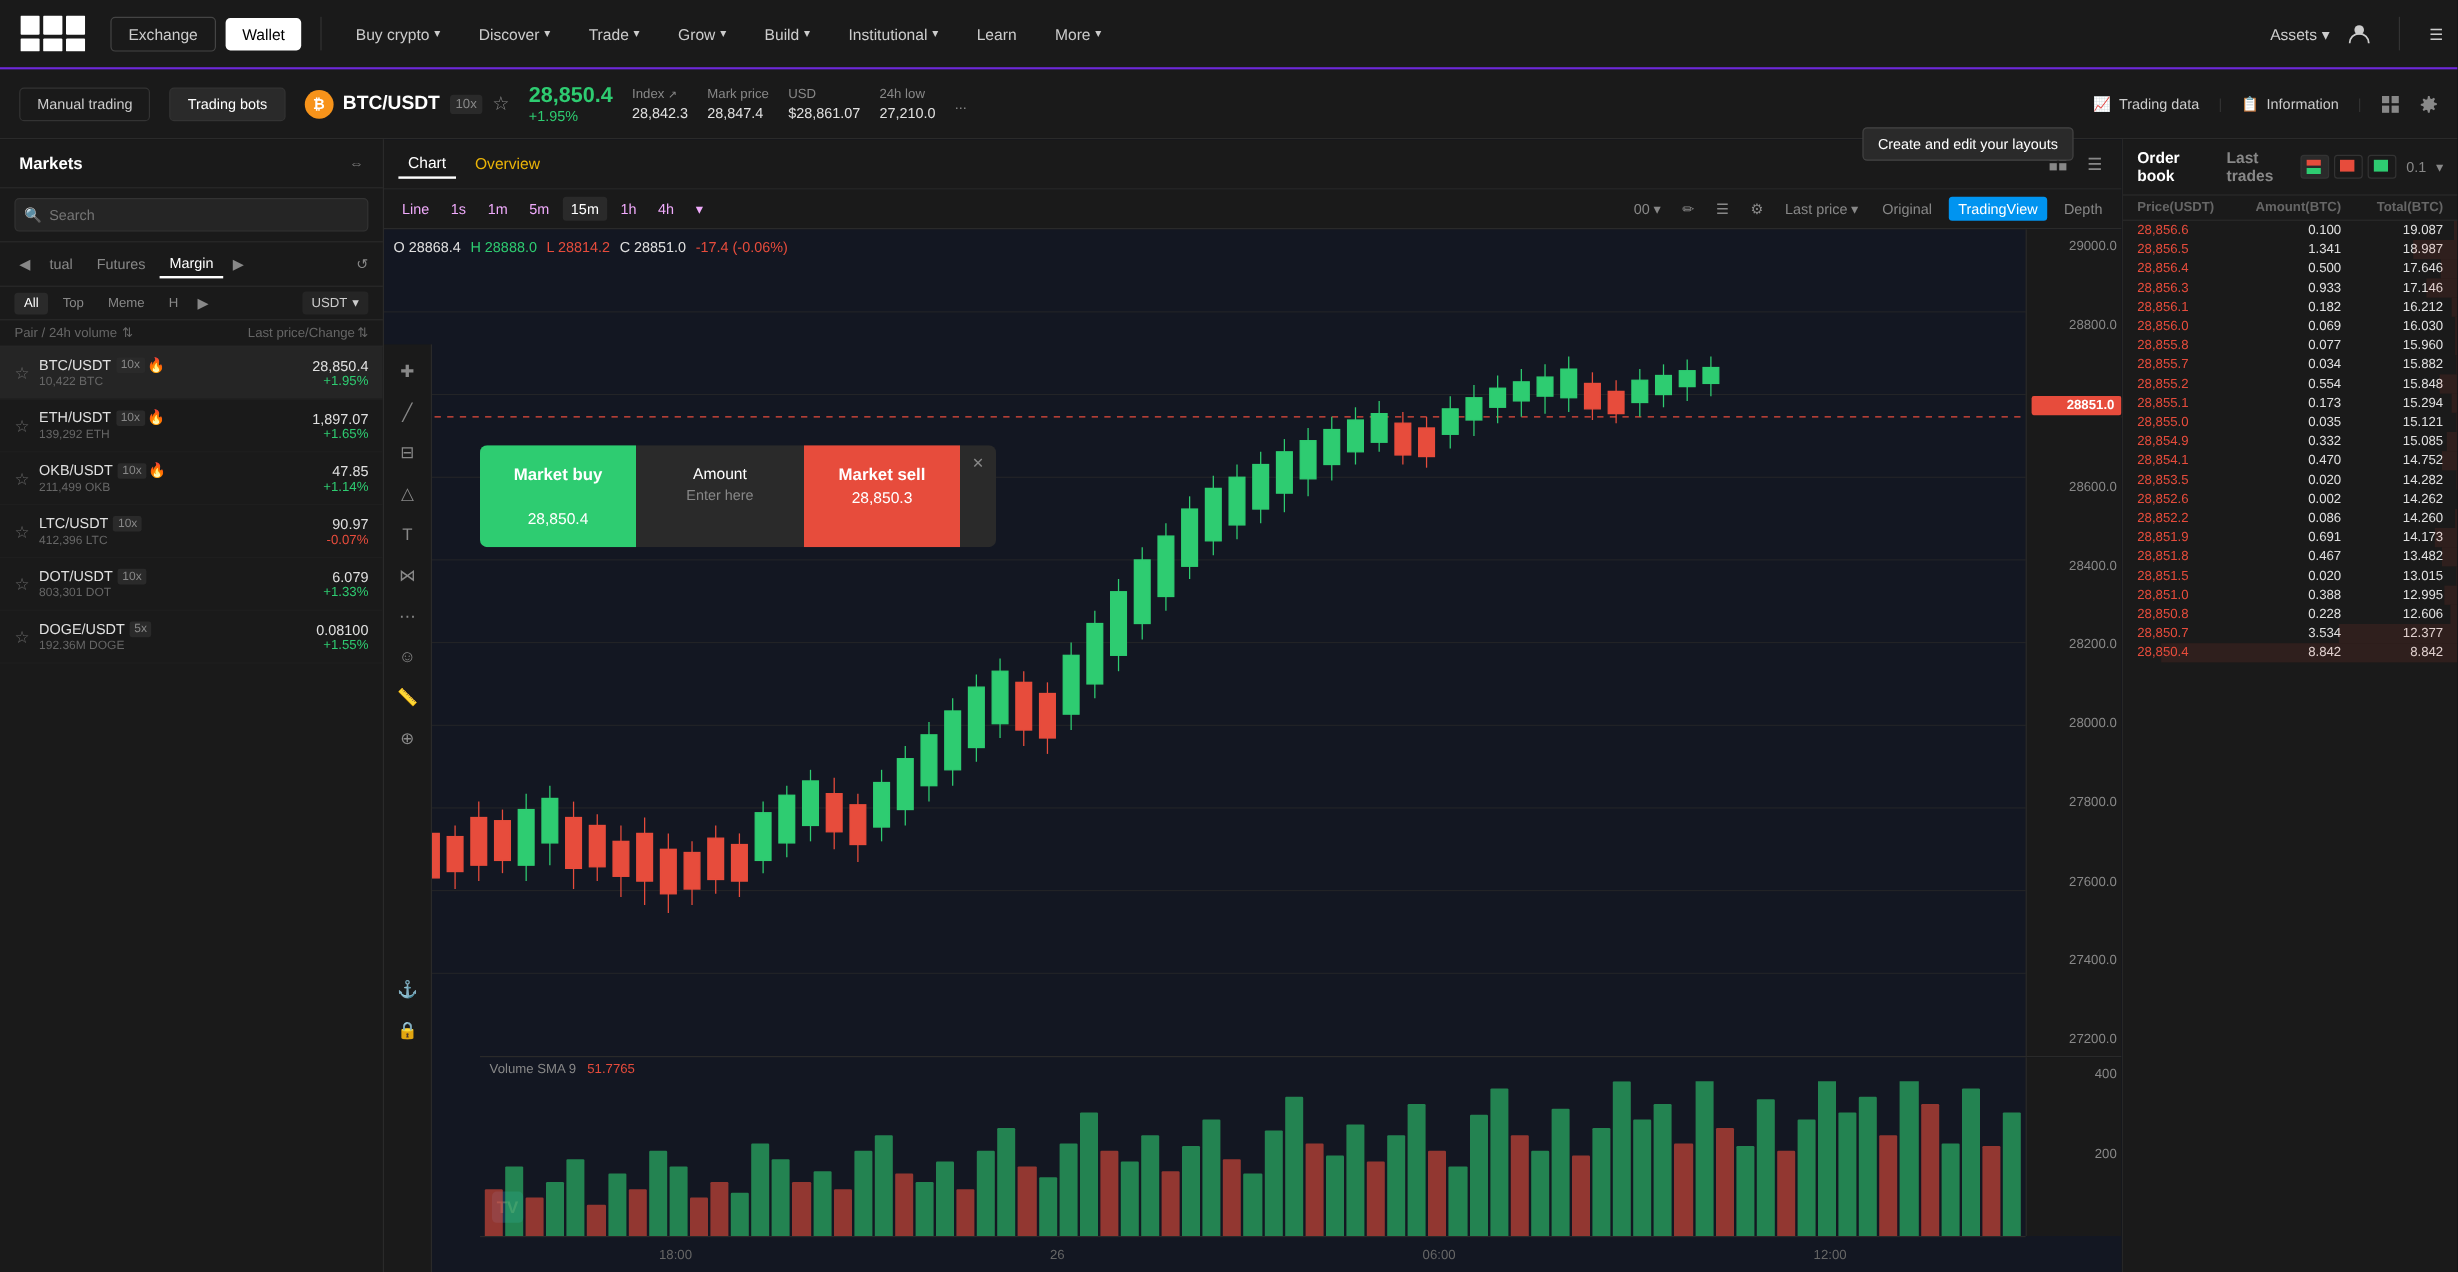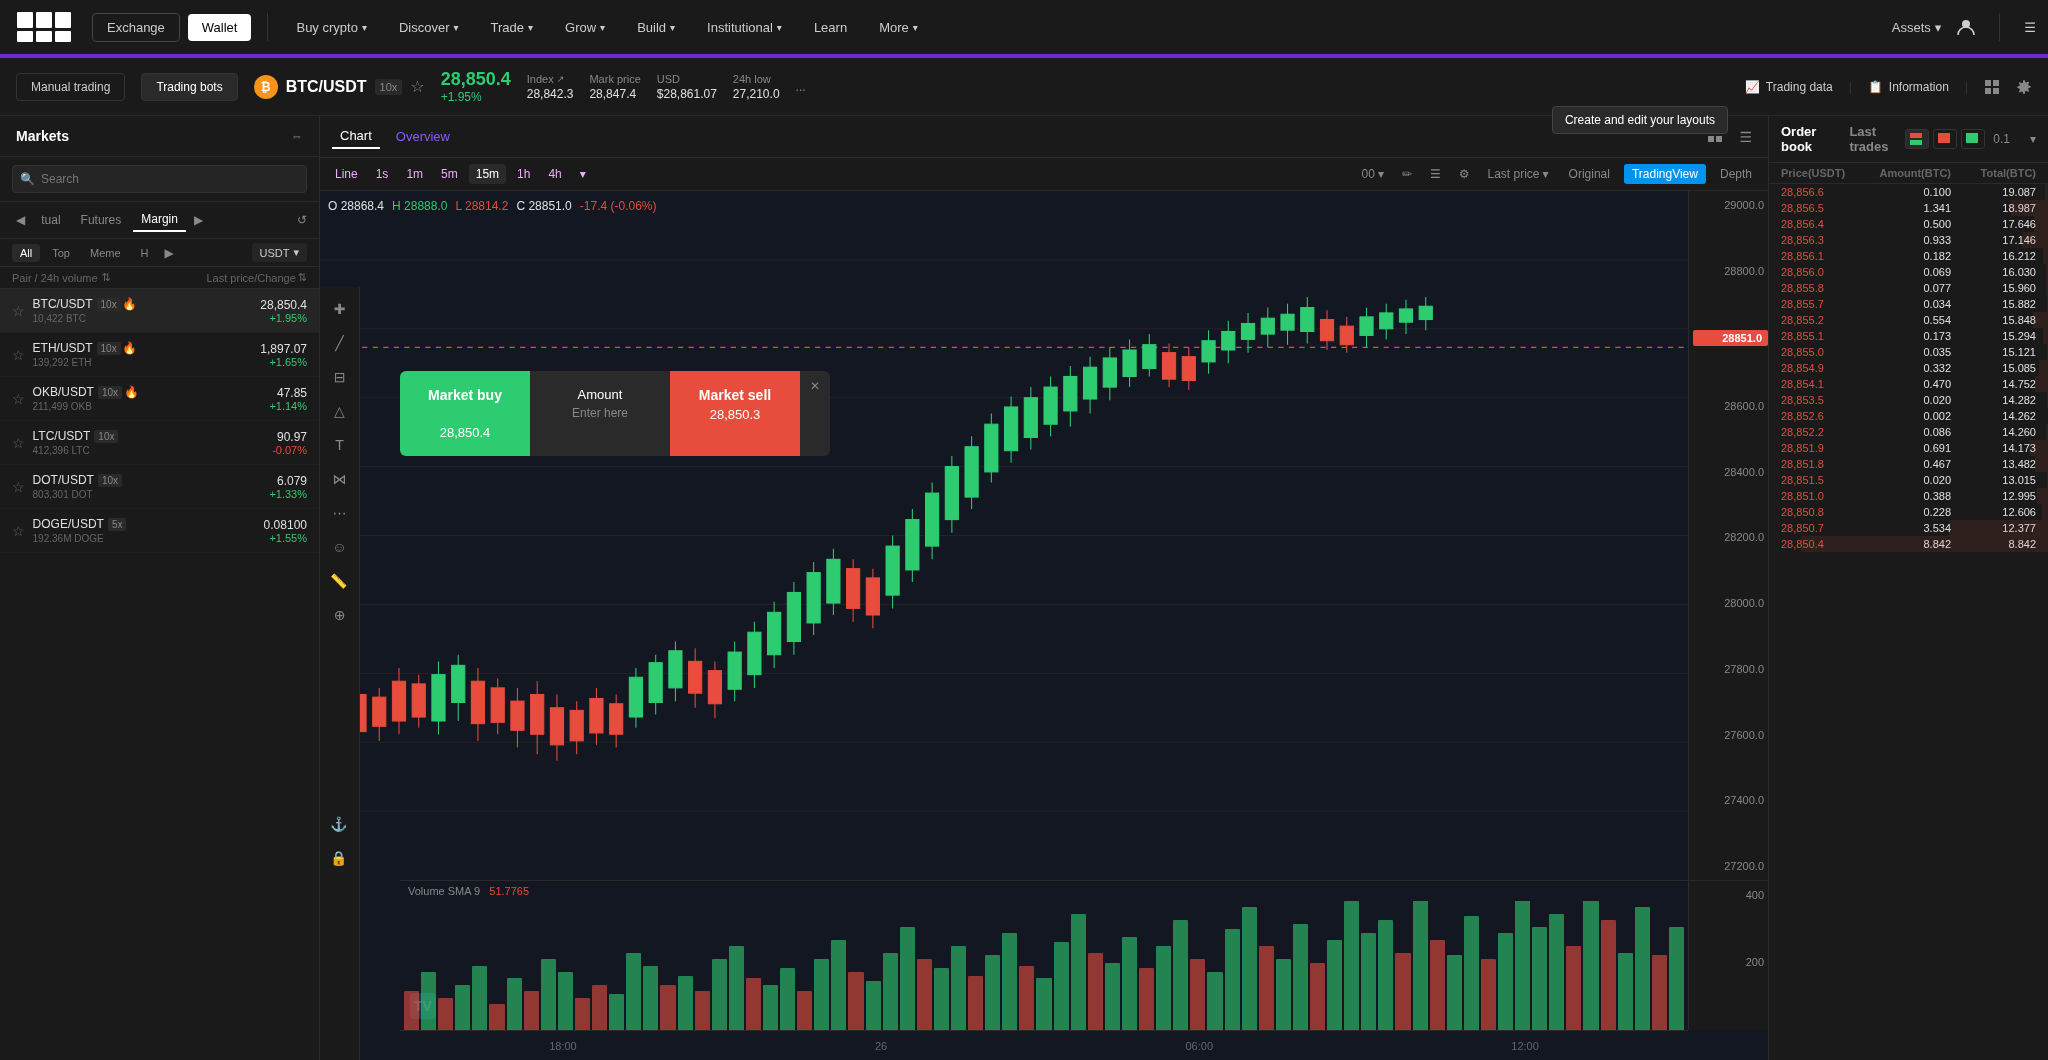--- a/index.html
+++ b/index.html
@@ -1,19 +1,19 @@
 <!DOCTYPE html>
 <html><head>
   <meta charset="utf-8">
   <style>
     * { margin: 0; padding: 0; box-sizing: border-box; }
     body { background: #121212; color: #e0e0e0; font-family: 'Arial', sans-serif; font-size: 12px; width: 2048px; height: 1060px; overflow: hidden; }
     
     
-    .top-nav { display: flex; align-items: center; height: 58px; background: #1a1a1a; border-bottom: 4px solid #6d28d9; padding: 0 12px; gap: 8px; }
+    .top-nav { display: flex; align-items: center; height: 58px; background: #1a1a1a; border-bottom: 2px solid #6d28d9; padding: 0 12px; gap: 8px; }
     .logo { width: 64px; height: 36px; display: flex; align-items: center; justify-content: center; margin-right: 8px; }
     .logo svg rect { fill: white; }
     .nav-btn { padding: 6px 14px; border-radius: 4px; border: none; cursor: pointer; font-size: 13px; font-weight: 500; }
     .nav-btn-exchange { background: transparent; color: #ccc; border: 1px solid #444; }
     .nav-btn-wallet { background: #fff; color: #000; }
     .nav-divider { width: 1px; height: 28px; background: #333; margin: 0 8px; }
     .nav-item { display: flex; align-items: center; gap: 4px; padding: 0 12px; color: #ccc; cursor: pointer; font-size: 13px; height: 100%; }
     .nav-chevron { font-size: 10px; }
     .nav-right { margin-left: auto; display: flex; align-items: center; gap: 16px; }
     .nav-right-item { color: #ccc; font-size: 13px; cursor: pointer; display: flex; align-items: center; gap: 4px; }
@@ -69,21 +69,21 @@
     .market-fire { font-size: 12px; color: #e74c3c; margin-left: 2px; }
     .market-vol { font-size: 10px; color: #666; margin-top: 2px; }
     .market-price-col { margin-left: auto; text-align: right; }
     .market-price { font-size: 12px; color: #e0e0e0; }
     .market-change.pos { color: #2ecc71; font-size: 11px; }
     .market-change.neg { color: #e74c3c; font-size: 11px; }
 
     
     .chart-area { flex: 1; background: #131722; display: flex; flex-direction: column; position: relative; overflow: hidden; }
     .chart-toolbar { display: flex; align-items: center; padding: 8px 12px; border-bottom: 1px solid #2a2a2a; gap: 8px; background: #1a1a1a; }
-    .chart-tab { padding: 4px 8px; cursor: pointer; color: #8b5cf6; font-size: 13px; }
+    .chart-tab { padding: 4px 8px; cursor: pointer; color: #eab308; font-size: 13px; }
     .chart-tab.active { color: #fff; border-bottom: 2px solid #fff; }
     .chart-toolbar-right { margin-left: auto; display: flex; align-items: center; gap: 8px; }
     .chart-tool-btn { color: #888; cursor: pointer; font-size: 14px; padding: 2px 4px; }
     .time-controls { display: flex; align-items: center; padding: 6px 8px; border-bottom: 1px solid #2a2a2a; gap: 4px; background: #1a1a1a; }
     .time-btn { padding: 3px 7px; cursor: pointer; color: #f0abfc; font-size: 12px; border-radius: 3px; }
     .time-btn.active { background: #2a2a2a; color: #fff; }
     .time-controls-right { margin-left: auto; display: flex; align-items: center; gap: 6px; }
     .time-controls-btn { color: #888; cursor: pointer; font-size: 12px; display: flex; align-items: center; gap: 3px; padding: 3px 6px; border-radius: 3px; }
     .view-btn { padding: 3px 8px; border-radius: 3px; cursor: pointer; font-size: 12px; }
     .view-btn.active { background: #0094f0; color: #fff; }
@@ -128,21 +128,21 @@
     .time-tick { font-size: 11px; color: #666; }
 
     
     .order-book { width: 280px; min-width: 280px; background: #1a1a1a; border-left: 1px solid #2a2a2a; display: flex; flex-direction: column; }
     .ob-header { display: flex; align-items: center; padding: 8px 12px; border-bottom: 1px solid #2a2a2a; gap: 8px; }
     .ob-title { font-size: 13px; font-weight: bold; color: #fff; cursor: pointer; }
     .ob-title.inactive { color: #888; }
     .ob-views { display: flex; gap: 4px; margin-left: auto; }
     .ob-view-btn { width: 24px; height: 20px; display: flex; align-items: center; justify-content: center; cursor: pointer; border-radius: 3px; border: 1px solid #333; }
     .ob-view-btn.active { background: #2a2a2a; }
-    .ob-precision { display: flex; align-items: center; gap: 20px; color: #888; font-size: 12px; cursor: pointer; }
+    .ob-precision { display: flex; align-items: center; gap: 8px; color: #888; font-size: 12px; cursor: pointer; }
     .ob-col-headers { display: flex; padding: 4px 12px; color: #666; font-size: 11px; border-bottom: 1px solid #2a2a2a; font-weight: bold; }
     .ob-col { flex: 1; text-align: right; }
     .ob-col:first-child { text-align: left; }
     .ob-list { flex: 1; overflow-y: auto; }
     .ob-row { display: flex; padding: 2px 12px; position: relative; }
     .ob-price { flex: 1; color: #e74c3c; font-size: 11px; }
     .ob-amount { flex: 1; text-align: right; color: #e0e0e0; font-size: 11px; }
     .ob-total { flex: 1; text-align: right; color: #e0e0e0; font-size: 11px; }
     .ob-bg { position: absolute; right: 0; top: 0; bottom: 0; background: rgba(231,76,60,0.1); pointer-events: none; }
 

